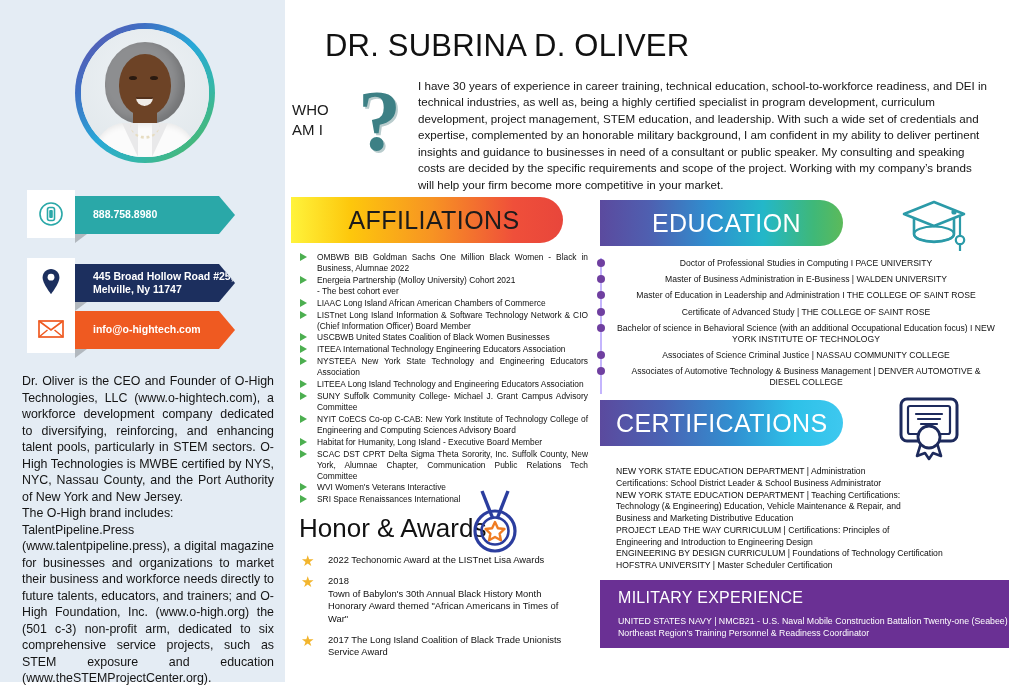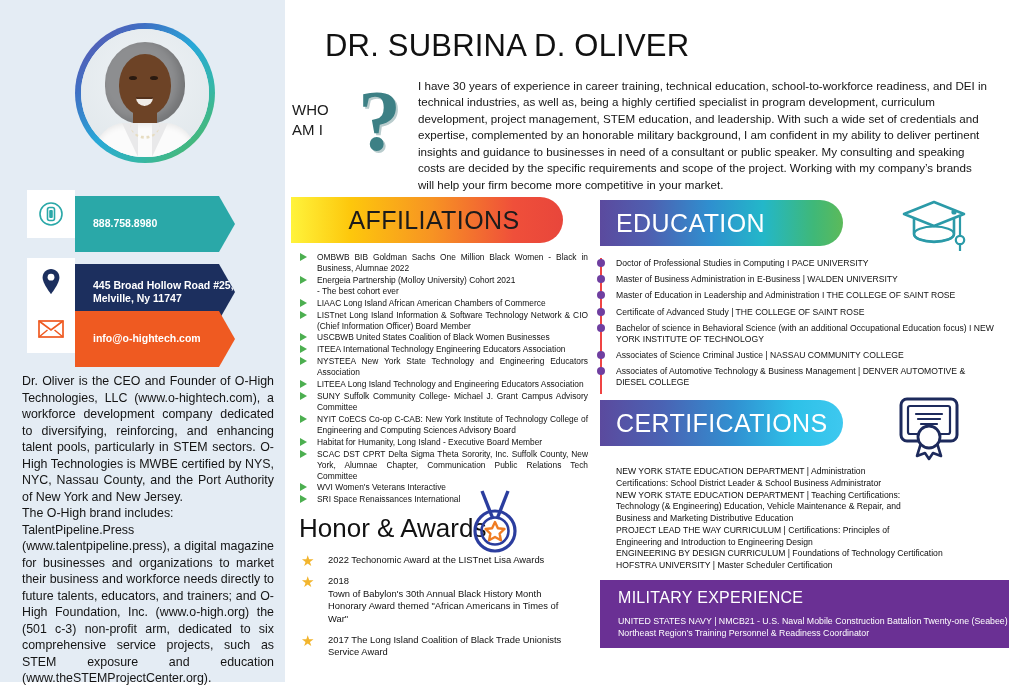--- a/index.html
+++ b/index.html
@@ -43,21 +43,21 @@
   .p-lapelL{position:absolute;left:41px;top:94px;width:0;height:0;border-left:16px solid transparent;border-top:34px solid #e9e9ea;}
   .p-lapelR{position:absolute;left:71px;top:94px;width:0;height:0;border-right:16px solid transparent;border-top:34px solid #e9e9ea;}
   .p-pearls{position:absolute;left:49px;top:95px;width:30px;height:12px;border-bottom:3px dotted #e7ddc2;border-radius:0 0 40px 40px;}
 
   .contact-row{position:absolute;left:27px;}
   .contact-icon{
     position:absolute;left:0;top:0;width:48px;height:48px;background:#ffffff;
     display:flex;align-items:center;justify-content:center;z-index:3;
   }
   .contact-bar{
-    position:absolute;left:48px;top:6px;height:56px;width:160px;
+    position:absolute;left:48px;top:6px;height:38px;width:160px;
     display:flex;align-items:center;padding-left:18px;box-sizing:border-box;
     color:#fff;font-size:10.5px;font-weight:bold;line-height:1.25;
     clip-path:polygon(0 0,calc(100% - 16px) 0,100% 50%,calc(100% - 16px) 100%,0 100%);
   }
   .contact-shadow{
     position:absolute;left:48px;top:44px;width:12px;height:9px;background:rgba(0,0,0,.22);
     clip-path:polygon(0 0,100% 0,0 100%);
   }
   .bio{
     position:absolute;left:22px;top:373px;width:252px;
@@ -88,21 +88,21 @@
   
   .banner{
     position:absolute;height:46px;border-radius:0 24px 24px 0;
     display:flex;align-items:center;box-sizing:border-box;
   }
   .banner span{font-size:25px;letter-spacing:.4px;}
   .banner.affiliations{left:291px;top:197px;width:272px;
     background:linear-gradient(90deg,#fff33b 0%,#fdc70c 22%,#f79323 52%,#ef4f3a 82%,#e8463b 100%);justify-content:center;}
   .banner.affiliations span{color:#1b1b1b;padding-left:14px;}
   .banner.education{left:600px;top:200px;width:243px;
-    background:linear-gradient(90deg,#5b4a9e 0%,#4f5fb0 20%,#2f8fcf 45%,#23b7c9 67%,#3fb878 88%,#5cba5a 100%);}
+    background:linear-gradient(90deg,#5b4a9e 0%,#4f5fb0 20%,#2f8fcf 45%,#23b7c9 67%,#3fb878 88%,#5cba5a 100%);padding-left:36px;}
   .banner.education span{color:#ffffff;padding-left:16px;}
   .banner.certifications{left:600px;top:400px;width:243px;
     background:linear-gradient(90deg,#5b4a9e 0%,#4a63b4 26%,#3190d1 55%,#2ec1e8 80%,#3ec8ef 100%);}
   .banner.certifications span{color:#ffffff;padding-left:16px;}
 
   
   .affil-list{position:absolute;left:296px;top:252px;width:292px;}
   .affil-item{position:relative;padding-left:21px;margin-bottom:1px;
     font-size:8.4px;line-height:1.30;text-align:justify;color:#111;}
   .affil-item .arrow{
@@ -115,21 +115,21 @@
     position:absolute;left:299px;top:513px;font-size:26px;color:#111;
   }
   .medal{position:absolute;left:466px;top:489px;}
   .honor-list{position:absolute;left:299px;top:554px;width:270px;}
   .honor-item{position:relative;padding-left:29px;margin-bottom:9px;
     font-size:9.4px;line-height:1.32;color:#111;}
   .honor-item .star{position:absolute;left:2px;top:-1px;font-size:15px;color:#f2b52e;line-height:1;}
 
   
   .edu-list{position:absolute;left:600px;top:258px;width:394px;
-    border-left:2px solid #ef4444;padding-left:0;}
+    border-left:2px solid #c4b5fd;padding-left:0;text-align:center;}
   .edu-item{position:relative;padding-left:14px;margin-bottom:5px;
     font-size:8.6px;line-height:1.30;color:#111;}
   .edu-item .dot{position:absolute;left:-5px;top:1px;width:8px;height:8px;border-radius:50%;background:#6f3fa0;}
 
   
   .cert-block{position:absolute;left:616px;top:466px;width:378px;
     font-size:8.6px;line-height:1.37;color:#0c0c0c;}
   .cert-block div{white-space:nowrap;}
 
   

